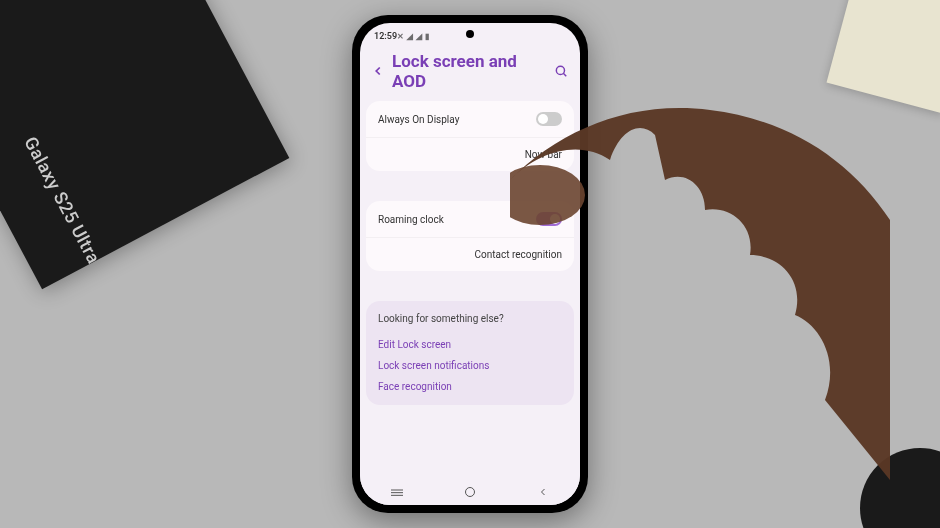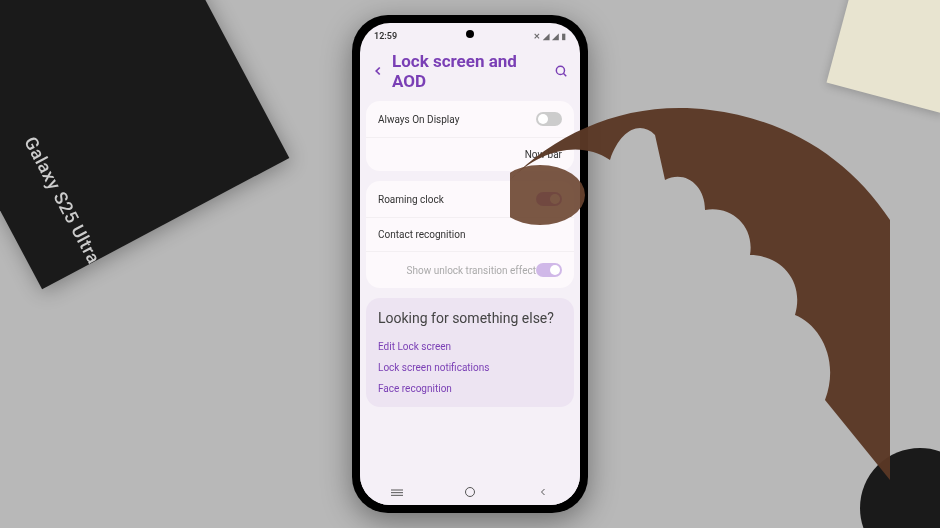--- a/index.html
+++ b/index.html
@@ -89,21 +89,20 @@
     background: #000;
     border-radius: 50%;
     z-index: 10;
   }
 
   
   .status-bar {
     height: 22px;
     padding: 4px 14px 0;
     display: flex;
-    justify-content: space-between;
     align-items: center;
     font-size: 9px;
     font-weight: 600;
     color: #333;
   }
   .status-icons { display: flex; gap: 3px; align-items: center; }
   .status-icon { font-size: 8px; opacity: 0.7; }
 
   
   .header {
@@ -133,20 +132,21 @@
     color: #7a3fb5;
   }
 
   
   .content {
     flex: 1;
     background: #f5f0f7;
     overflow: hidden;
     display: flex;
     flex-direction: column;
+    gap: 20px;
   }
   .section {
     background: #fdf9fc;
     margin: 0 6px 10px;
     border-radius: 14px;
     overflow: hidden;
   }
   .row {
     display: flex;
     align-items: center;
@@ -181,21 +181,21 @@
   .toggle-disabled.toggle-on { background: #d0b8e8; }
 
   
   .footer-section {
     background: #ede4f2;
     margin: 0 6px;
     border-radius: 14px;
     padding: 12px 12px 8px;
   }
   .footer-heading {
-    font-size: 14px;
+    font-size: 10px;
     color: #444;
     margin-bottom: 10px;
   }
   .footer-link {
     font-size: 10px;
     color: #7a3fb5;
     padding: 5px 0;
     display: block;
   }
 
@@ -281,26 +281,20 @@
 
       <div class="section">
         <div class="row">
           <span class="row-label">Roaming clock</span>
           <div class="toggle toggle-on">
               <div class="toggle-knob"></div>
             </div>
         </div>
         <div class="row">
           <span class="row-label">Contact recognition</span>
-        </div>
-        <div class="row">
-          <span class="row-label row-disabled">Show unlock transition effect</span>
-          <div class="toggle toggle-on toggle-disabled">
-              <div class="toggle-knob"></div>
-            </div>
         </div>
       </div>
 
 
       <div class="footer-section">
         <div class="footer-heading">Looking for something else?</div>
         <span class="footer-link">Edit Lock screen</span>
         <span class="footer-link">Lock screen notifications</span>
         <span class="footer-link">Face recognition</span>
       </div>

